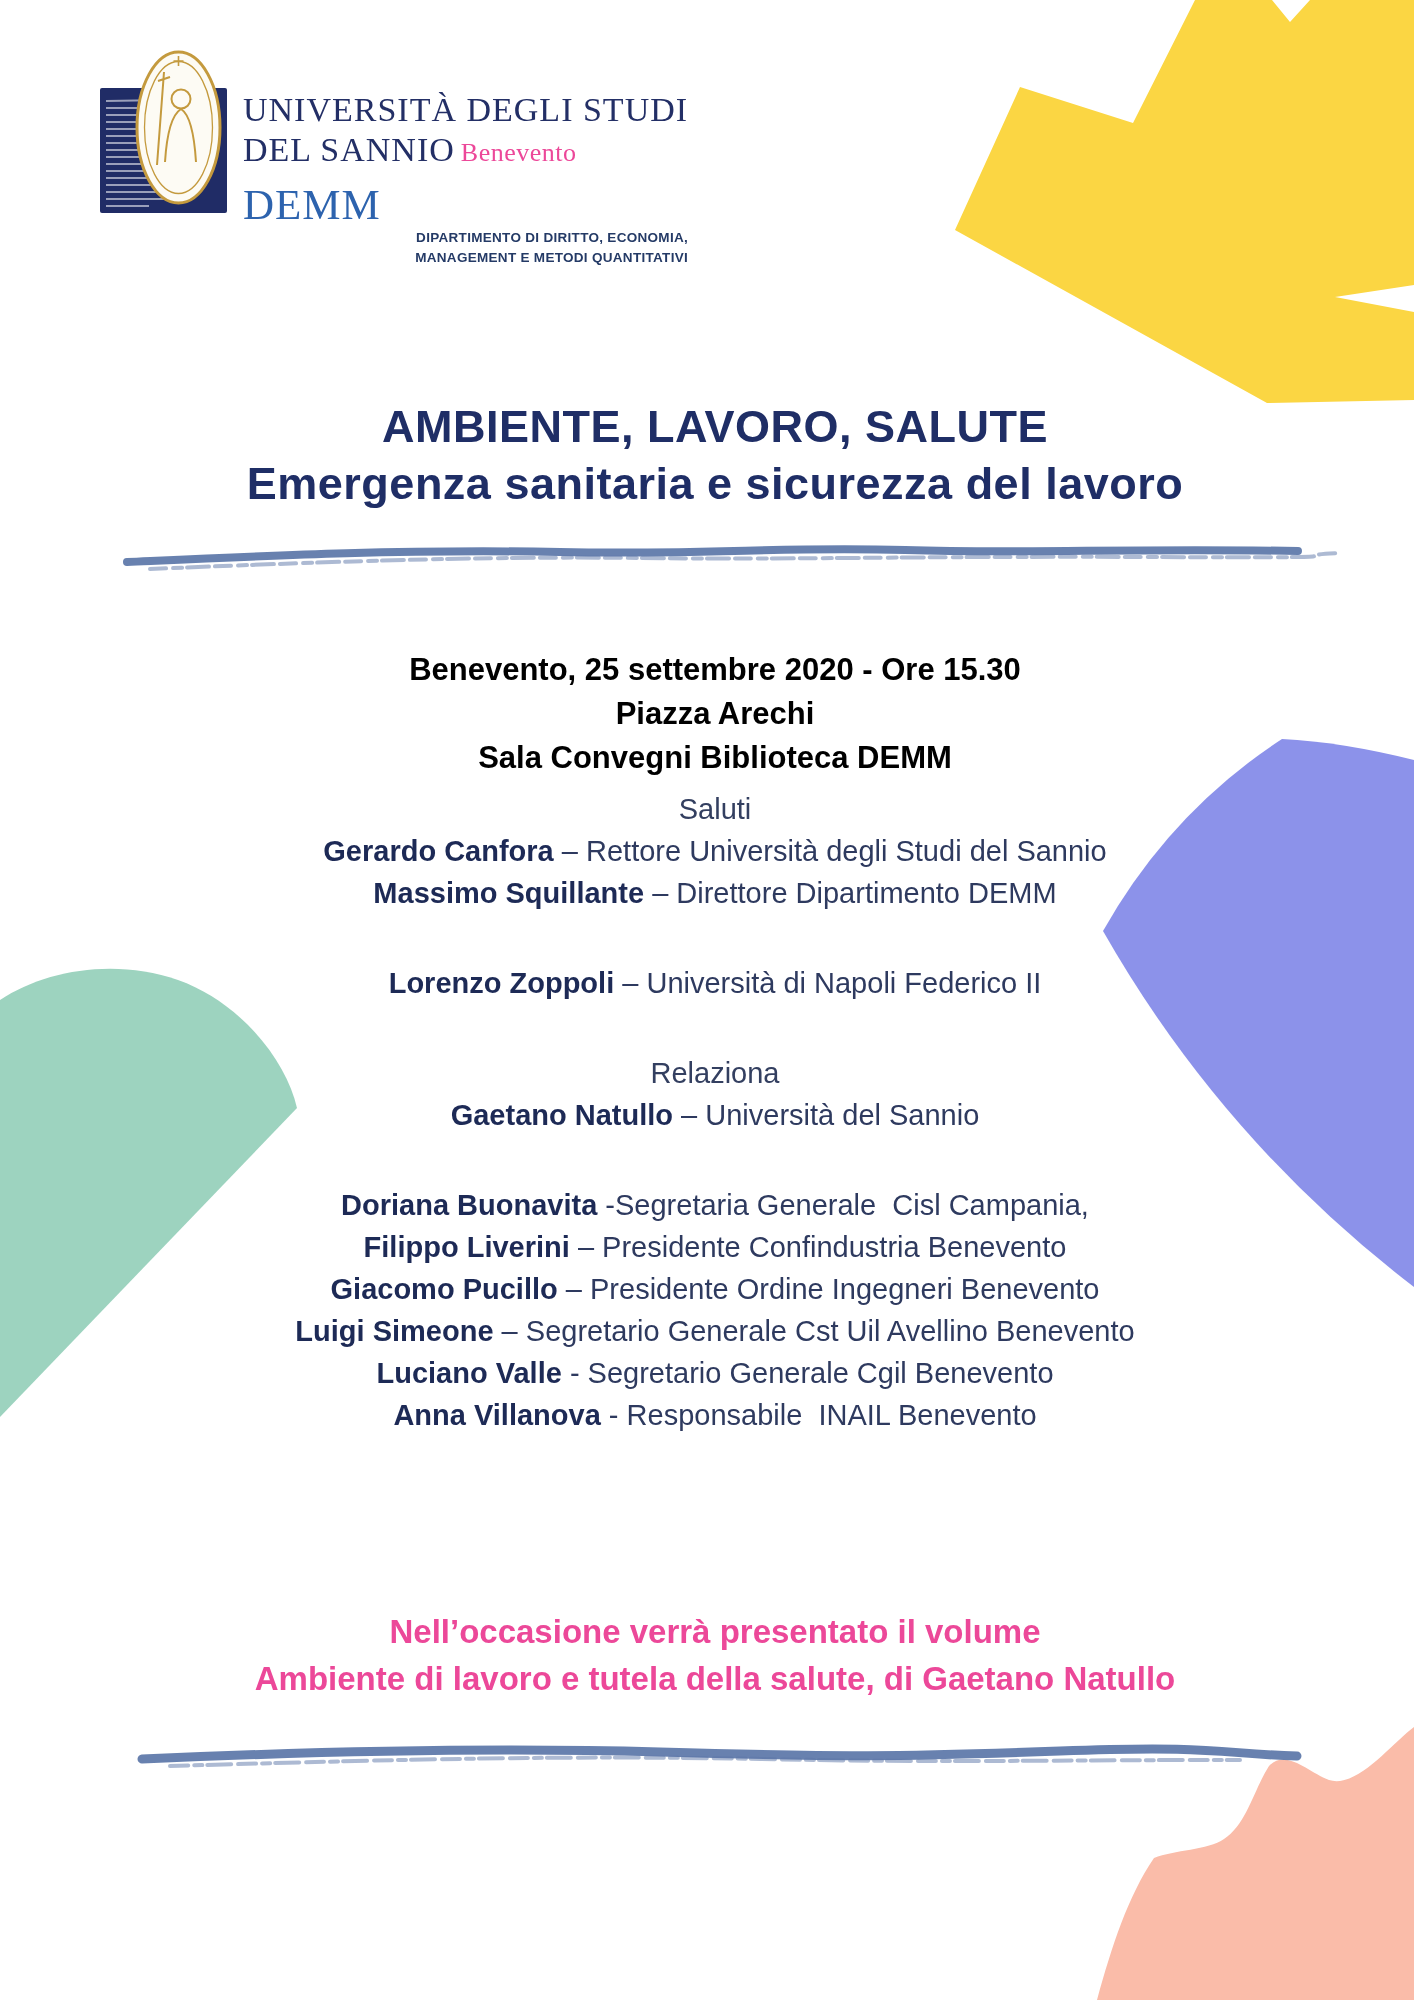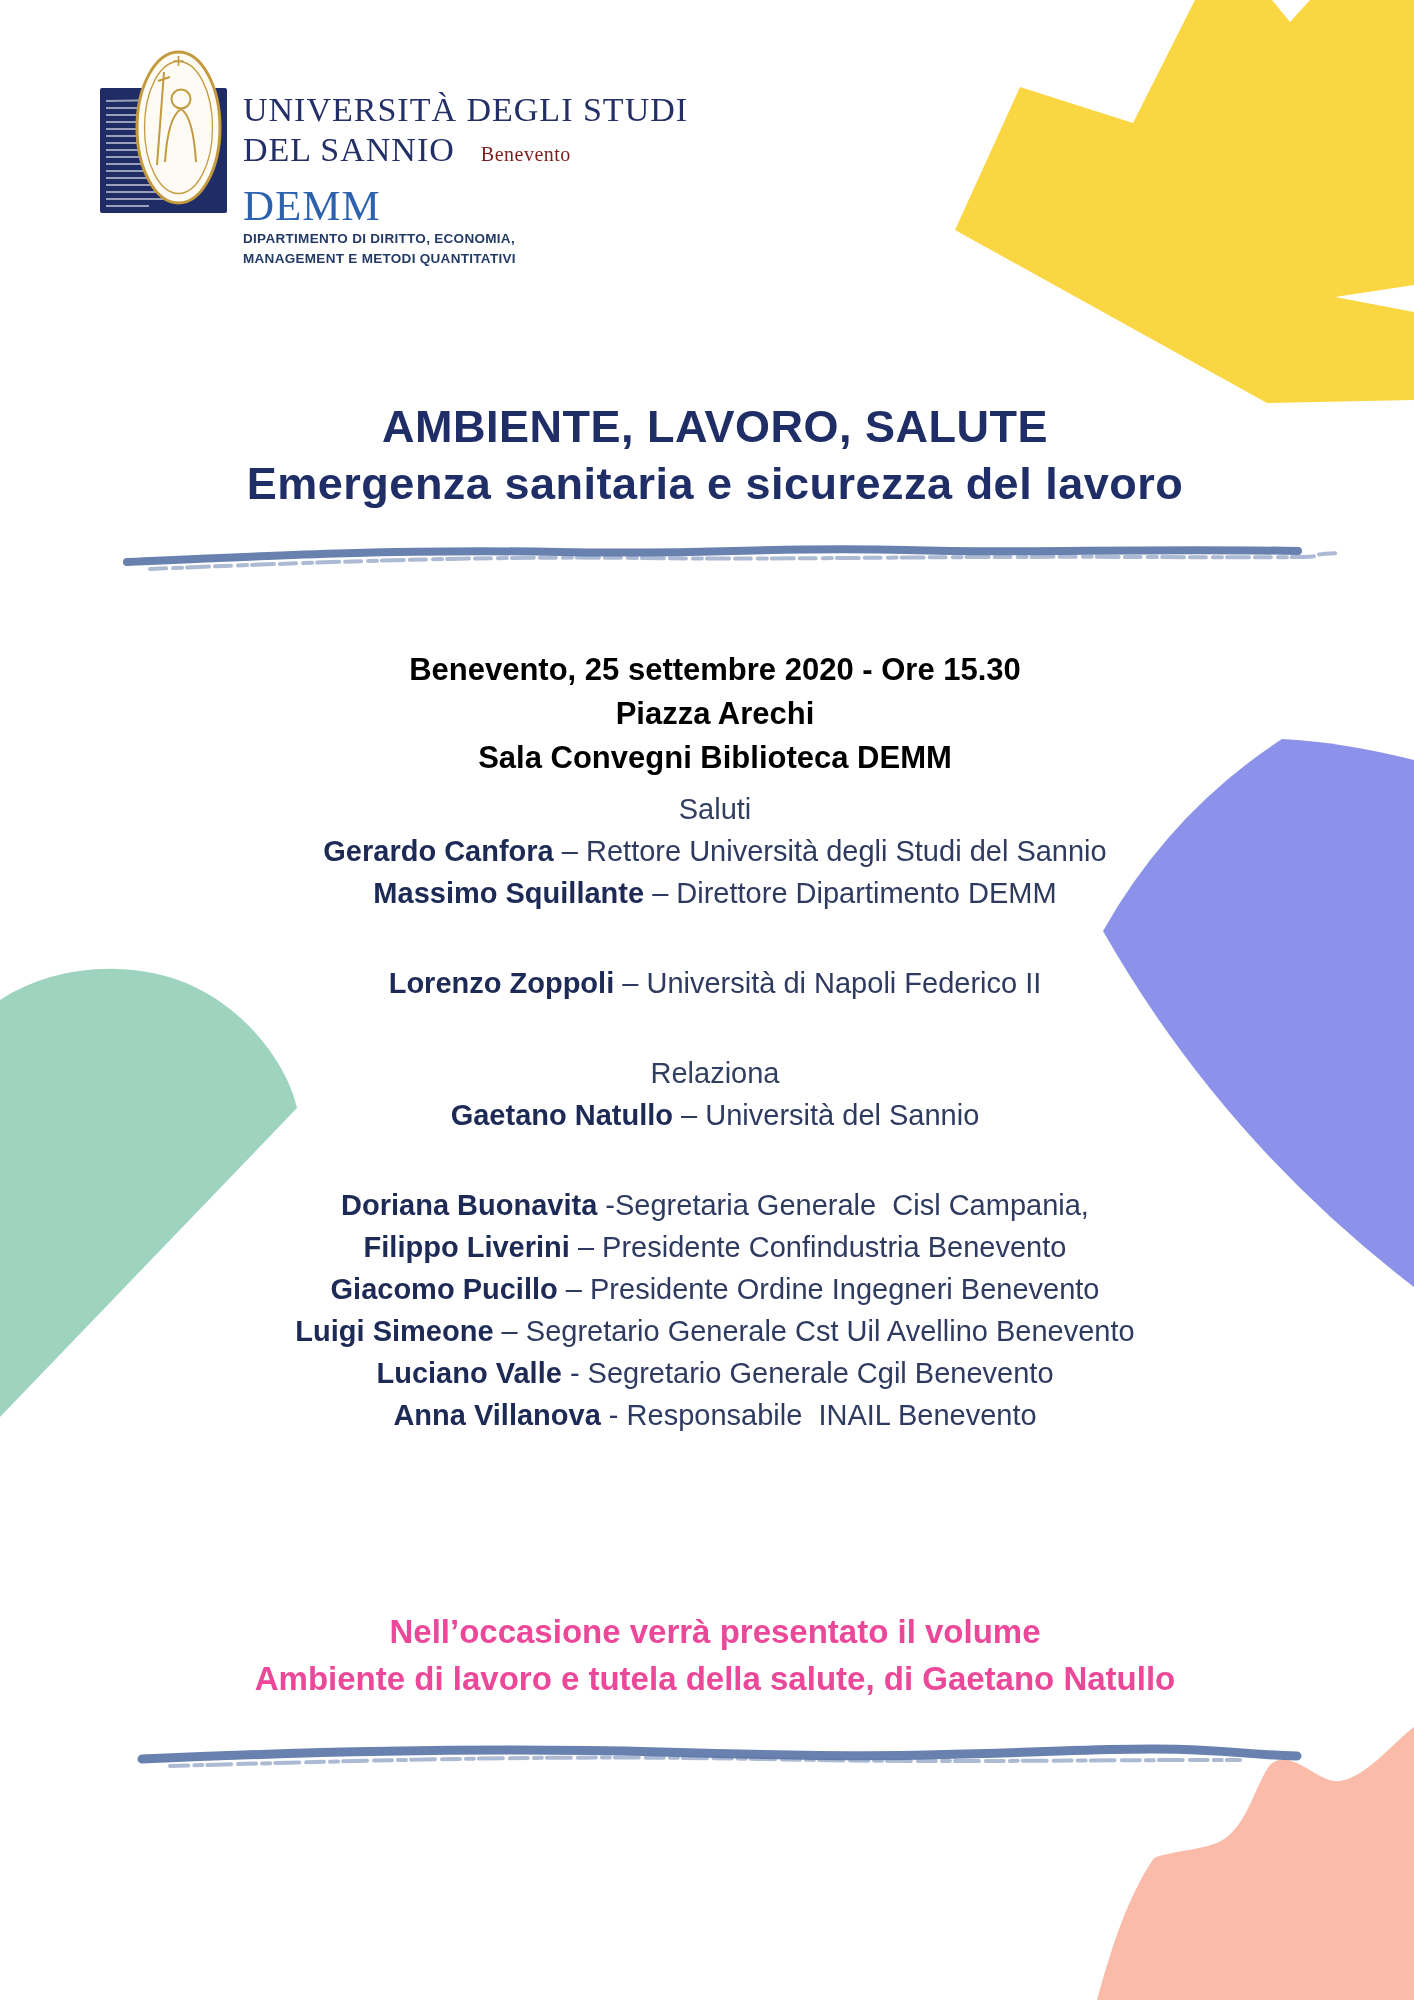--- a/index.html
+++ b/index.html
@@ -11,24 +11,24 @@
   .layer{position:absolute;left:8px;width:100%;text-align:center;z-index:1;}
 
   
   .logo-text{
     position:absolute;left:243px;top:90px;z-index:1;
     color:#232f66;font-family:"Liberation Serif", serif;text-align:left;
   }
   .uni-line{font-size:34px;line-height:40px;letter-spacing:1px;color:#232f66;}
   .uni-strong{font-weight:400;}
   .uni-light{font-weight:400;}
-  .uni-city{color:#7f1d1d;font-size:20px;margin-left:26px;letter-spacing:0.5px;}
+  .uni-city{color:#ec4899;font-size:26px;margin-left:6px;letter-spacing:0.5px;}
   .demm{font-size:43px;line-height:44px;color:#2d63ae;margin-top:10px;letter-spacing:1px;font-weight:400;}
   .dept{font-family:"Liberation Sans", sans-serif;font-size:13.5px;line-height:18px;
-        color:#243a66;font-weight:700;letter-spacing:0.3px;margin-top:2px;}
+        color:#243a66;font-weight:700;letter-spacing:0.3px;margin-top:2px;text-align:right;}
 
   
   .title-block{top:398px;color:#1f2e66;font-weight:700;font-size:45px;line-height:57px;letter-spacing:0.5px;}
 
   
   .event-block{top:604px;color:#000000;font-weight:700;font-size:31px;line-height:44px;margin-top:44px;}
 
   
   .program{top:788px;color:#2e3a5f;font-size:29px;line-height:42px;}
   .section + .section{margin-top:48px;}

